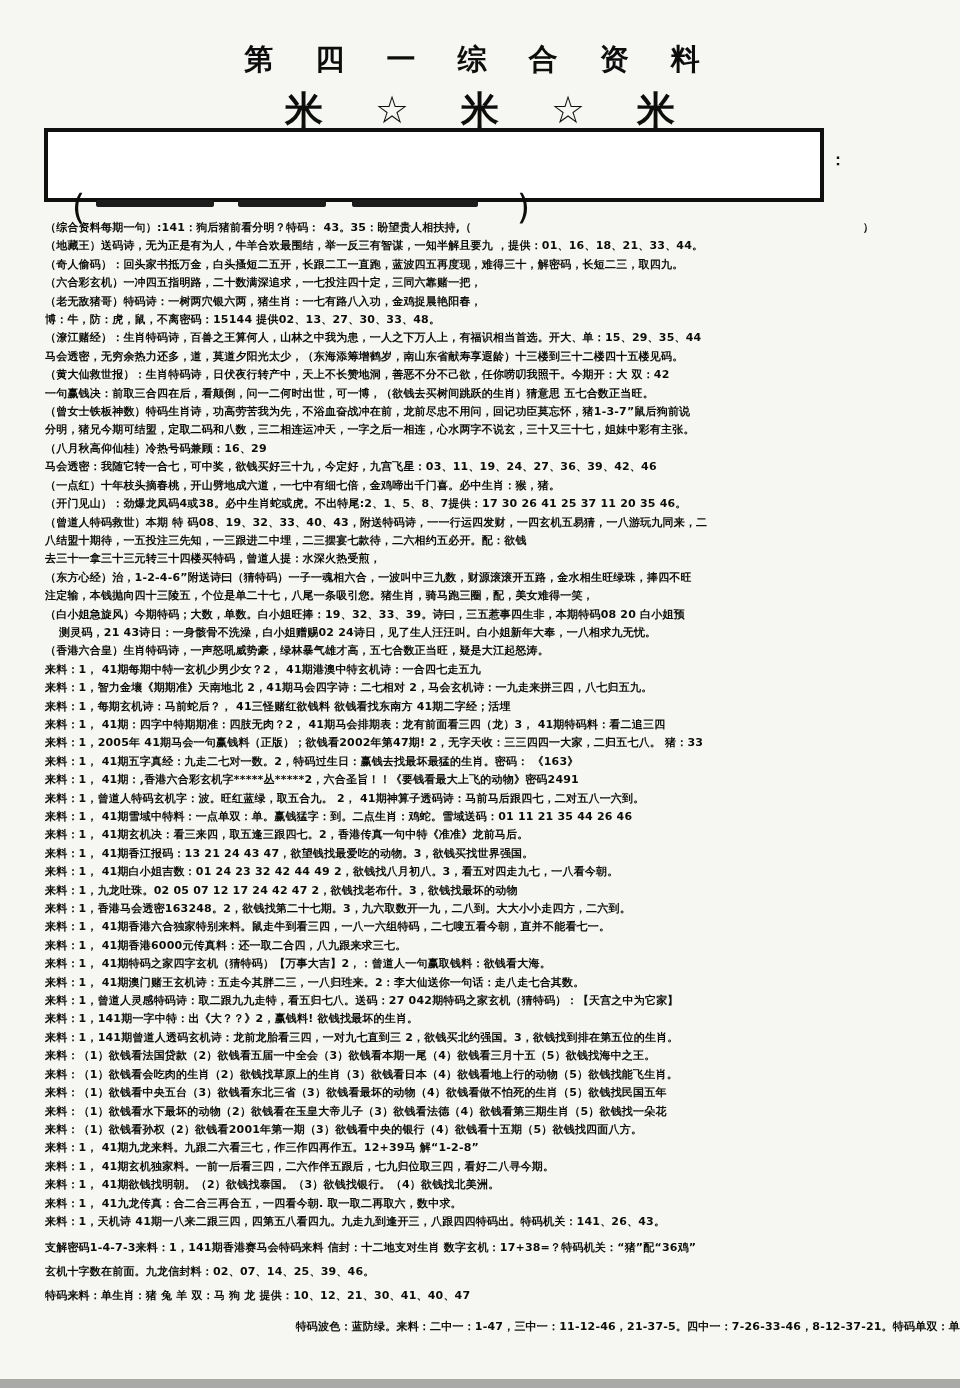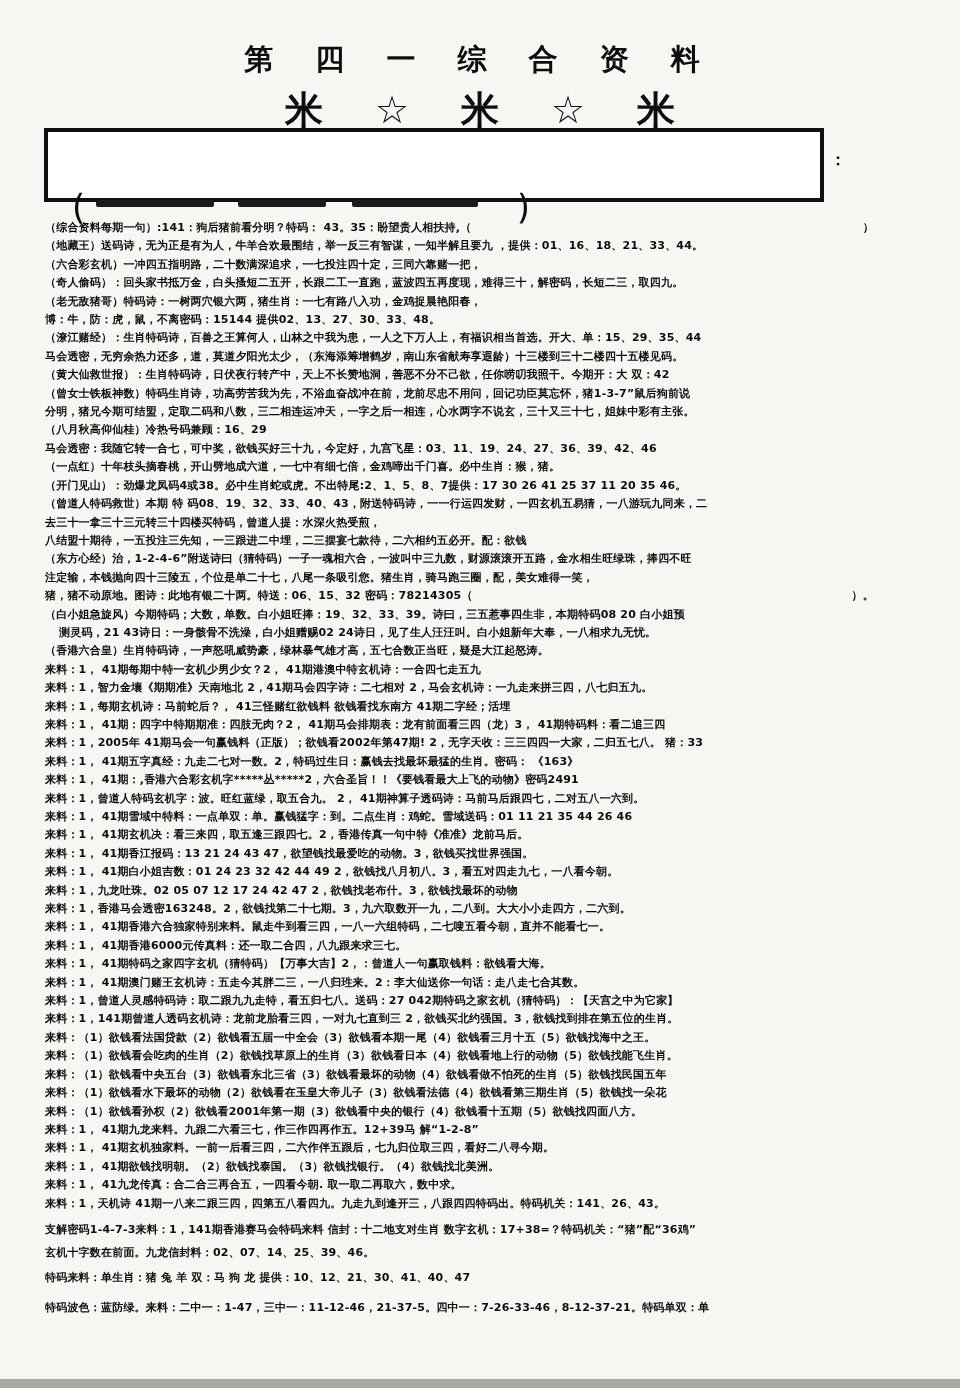--- a/index.html
+++ b/index.html
@@ -72,42 +72,39 @@
     <span class="smudge s3"></span>
     <span class="rem-paren rem-close">）</span>
   </div>
 
   <div class="content">
       <div class="line spread">
         <span>（综合资料每期一句）:141：狗后猪前看分明？特码： 43。35：盼望贵人相扶持,（</span>
         <span>）</span>
       </div>
       <div class="line"><span>（地藏王）送码诗，无为正是有为人，牛羊合欢最围结，举一反三有智谋，一知半解且要九 ，提供：01、16、18、21、33、44。</span></div>
+      <div class="line"><span>（奇人偷码）：回头家书抵万金，白头搔短二五开，长跟二工一直跑，蓝波四五再度现，难得三十，解密码，长短二三，取四九。</span></div>
       <div class="line"><span>（六合彩玄机）一冲四五指明路，二十数满深追求，一七投注四十定，三同六靠赌一把，</span></div>
-      <div class="line"><span>（奇人偷码）：回头家书抵万金，白头搔短二五开，长跟二工一直跑，蓝波四五再度现，难得三十，解密码，长短二三，取四九。</span></div>
       <div class="line"><span>（老无敌猪哥）特码诗：一树两穴银六两，猪生肖：一七有路八入功，金鸡捉晨艳阳春，</span></div>
       <div class="line"><span>博：牛，防：虎，鼠，不离密码：15144 提供02、13、27、30、33、48。</span></div>
       <div class="line"><span>（潦江赌经）：生肖特码诗，百兽之王算何人，山林之中我为患，一人之下万人上，有福识相当首选。开大、单：15、29、35、44</span></div>
       <div class="line"><span>马会透密，无穷余热力还多，道，莫道夕阳光太少，（东海添筹增鹤岁，南山东省献寿享遐龄）十三楼到三十二楼四十五楼见码。</span></div>
       <div class="line"><span>（黄大仙救世报）：生肖特码诗，日伏夜行转产中，天上不长赞地洞，善恶不分不己欲，任你唠叨我照干。今期开：大 双：42</span></div>
+      <div class="line"><span>一句赢钱决：前取三合四在后，看颠倒，问一二何时出世，可一博，（欲钱去买树间跳跃的生肖）猜意思 五七合数正当旺。</span></div>
       <div class="line"><span>（曾女士铁板神数）特码生肖诗，功高劳苦我为先，不浴血奋战冲在前，龙前尽忠不用问，回记功臣莫忘怀，猪1-3-7”鼠后狗前说</span></div>
       <div class="line"><span>分明，猪兄今期可结盟，定取二码和八数，三二相连运冲天，一字之后一相连，心水两字不说玄，三十又三十七，姐妹中彩有主张。</span></div>
       <div class="line"><span>（八月秋高仰仙桂）冷热号码兼顾：16、29</span></div>
       <div class="line"><span>马会透密：我随它转一合七，可中奖，欲钱买好三十九，今定好，九宫飞星：03、11、19、24、27、36、39、42、46</span></div>
       <div class="line"><span>（一点红）十年枝头摘春桃，开山劈地成六道，一七中有细七倍，金鸡啼出千门喜。必中生肖：猴，猪。</span></div>
       <div class="line"><span>（开门见山）：劲爆龙凤码4或38。必中生肖蛇或虎。不出特尾:2、1、5、8、7提供：17 30 26 41 25 37 11 20 35 46。</span></div>
       <div class="line"><span>（曾道人特码救世）本期 特 码08、19、32、33、40、43，附送特码诗，一一行运四发财，一四玄机五易猜，一八游玩九同来，二</span></div>
+      <div class="line"><span>八结盟十期待，一五投注三先知，一三跟进二中埋，二三摆宴七款待，二六相约五必开。配：欲钱</span></div>
       <div class="line"><span>去三十一拿三十三元转三十四楼买特码，曾道人提：水深火热受煎，</span></div>
-      <div class="line"><span>八结盟十期待，一五投注三先知，一三跟进二中埋，二三摆宴七款待，二六相约五必开。配：欲钱</span></div>
       <div class="line"><span>（东方心经）治，1-2-4-6”附送诗曰（猜特码）一子一魂相六合，一波叫中三九数，财源滚滚开五路，金水相生旺绿珠，捧四不旺</span></div>
       <div class="line"><span>注定输，本钱抛向四十三陵五，个位是单二十七，八尾一条吸引您。猪生肖，骑马跑三圈，配，美女难得一笑，</span></div>
-      <div class="line spread">
-        <span>猪，猪不动原地。图诗：此地有银二十两。特送：06、15、32 密码：78214305（</span>
-        <span>）。</span>
-      </div>
       <div class="line"><span>（白小姐急旋风）今期特码；大数，单数。白小姐旺捧：19、32、33、39。诗曰，三五惹事四生非，本期特码08 20 白小姐预</span></div>
       <div class="line" style="padding-left: 14px;"><span>测灵码，21 43诗日：一身骸骨不洗澡，白小姐赠赐02 24诗日，见了生人汪汪叫。白小姐新年大奉，一八相求九无忧。</span></div>
       <div class="line"><span>（香港六合皇）生肖特码诗，一声怒吼威势豪，绿林暴气雄才高，五七合数正当旺，疑是大江起怒涛。</span></div>
       <div class="line"><span>来料：1， 41期每期中特一玄机少男少女？2， 41期港澳中特玄机诗：一合四七走五九</span></div>
       <div class="line"><span>来料：1，智力金壤《期期准》天南地北  2，41期马会四字诗：二七相对  2，马会玄机诗：一九走来拼三四，八七归五九。</span></div>
       <div class="line"><span>来料：1，每期玄机诗：马前蛇后？， 41三怪赌红欲钱料 欲钱看找东南方  41期二字经；活埋</span></div>
       <div class="line"><span>来料：1， 41期：四字中特期期准：四肢无肉？2， 41期马会排期表：龙有前面看三四（龙）3， 41期特码料：看二追三四</span></div>
       <div class="line"><span>来料：1，2005年 41期马会一句赢钱料（正版）；欲钱看2002年第47期! 2，无字天收：三三四四一大家，二归五七八。 猪：33</span></div>
       <div class="line"><span>来料：1， 41期五字真经：九走二七对一数。2，特码过生日：赢钱去找最坏最猛的生肖。密码： 《163》</span></div>
       <div class="line"><span>来料：1， 41期：,香港六合彩玄机字*****丛*****2，六合圣旨！！《要钱看最大上飞的动物》密码2491</span></div>
@@ -116,32 +113,33 @@
       <div class="line"><span>来料：1， 41期玄机决：看三来四，取五逢三跟四七。2，香港传真一句中特《准准》龙前马后。</span></div>
       <div class="line"><span>来料：1， 41期香江报码：13 21 24 43 47，欲望钱找最爱吃的动物。3，欲钱买找世界强国。</span></div>
       <div class="line"><span>来料：1， 41期白小姐吉数：01 24 23 32 42 44 49  2，欲钱找八月初八。3，看五对四走九七，一八看今朝。</span></div>
       <div class="line"><span>来料：1，九龙吐珠。02 05 07 12 17 24 42 47  2，欲钱找老布什。3，欲钱找最坏的动物</span></div>
       <div class="line"><span>来料：1，香港马会透密163248。2，欲钱找第二十七期。3，九六取数开一九，二八到。大大小小走四方，二六到。</span></div>
       <div class="line"><span>来料：1， 41期香港六合独家特别来料。鼠走牛到看三四，一八一六组特码，二七嗖五看今朝，直并不能看七一。</span></div>
       <div class="line"><span>来料：1， 41期香港6000元传真料：还一取二合四，八九跟来求三七。</span></div>
       <div class="line"><span>来料：1， 41期特码之家四字玄机（猜特码）【万事大吉】2，：曾道人一句赢取钱料：欲钱看大海。</span></div>
       <div class="line"><span>来料：1， 41期澳门赌王玄机诗：五走今其胖二三，一八归珄来。2：李大仙送你一句话：走八走七合其数。</span></div>
       <div class="line"><span>来料：1，曾道人灵感特码诗：取二跟九九走特，看五归七八。送码：27 042期特码之家玄机（猜特码）：【天宫之中为它家】</span></div>
+      <div class="line"><span>来料：1，141期一字中特：出《大？？》2，赢钱料! 欲钱找最坏的生肖。</span></div>
       <div class="line"><span>来料：1，141期曾道人透码玄机诗：龙前龙胎看三四，一对九七直到三  2，欲钱买北约强国。3，欲钱找到排在第五位的生肖。</span></div>
       <div class="line"><span>来料：（1）欲钱看法国贷款（2）欲钱看五届一中全会（3）欲钱看本期一尾（4）欲钱看三月十五（5）欲钱找海中之王。</span></div>
       <div class="line"><span>来料：（1）欲钱看会吃肉的生肖（2）欲钱找草原上的生肖（3）欲钱看日本（4）欲钱看地上行的动物（5）欲钱找能飞生肖。</span></div>
       <div class="line"><span>来料：（1）欲钱看中央五台（3）欲钱看东北三省（3）欲钱看最坏的动物（4）欲钱看做不怕死的生肖（5）欲钱找民国五年</span></div>
       <div class="line"><span>来料：（1）欲钱看水下最坏的动物（2）欲钱看在玉皇大帝儿子（3）欲钱看法德（4）欲钱看第三期生肖（5）欲钱找一朵花</span></div>
       <div class="line"><span>来料：（1）欲钱看孙权（2）欲钱看2001年第一期（3）欲钱看中央的银行（4）欲钱看十五期（5）欲钱找四面八方。</span></div>
       <div class="line"><span>来料：1， 41期九龙来料。九跟二六看三七，作三作四再作五。12+39马 解“1-2-8”</span></div>
       <div class="line"><span>来料：1， 41期玄机独家料。一前一后看三四，二六作伴五跟后，七九归位取三四，看好二八寻今期。</span></div>
       <div class="line"><span>来料：1， 41期欲钱找明朝。（2）欲钱找泰国。（3）欲钱找银行。（4）欲钱找北美洲。</span></div>
       <div class="line"><span>来料：1， 41九龙传真：合二合三再合五，一四看今朝. 取一取二再取六，数中求。</span></div>
       <div class="line"><span>来料：1，天机诗 41期一八来二跟三四，四第五八看四九。九走九到逢开三，八跟四四特码出。特码机关：141、26、43。</span></div>
       <div class="line" style="margin-top: 8px;"><span>支解密码1-4-7-3来料：1，141期香港赛马会特码来料 信封：十二地支对生肖 数字玄机：17+38=？特码机关：“猪”配“36鸡”</span></div>
       <div class="line" style="margin-top: 5px;"><span>玄机十字数在前面。九龙信封料：02、07、14、25、39、46。</span></div>
       <div class="line" style="margin-top: 6px;"><span>特码来料：单生肖：猪  兔  羊  双：马 狗 龙  提供：10、12、21、30、41、40、47</span></div>
-      <div class="line" style="margin-top: 12px;"><span>特码波色：蓝防绿。来料：二中一：1-47，三中一：11-12-46，21-37-5。四中一：7-26-33-46，8-12-37-21。特码单双：单</span></div>
+      <div class="line" style="margin-top: 12px; text-align: right;"><span>特码波色：蓝防绿。来料：二中一：1-47，三中一：11-12-46，21-37-5。四中一：7-26-33-46，8-12-37-21。特码单双：单</span></div>
     </div>
 
   <div class="bottom-band"></div>
 
 </div>
 
 </body></html>

